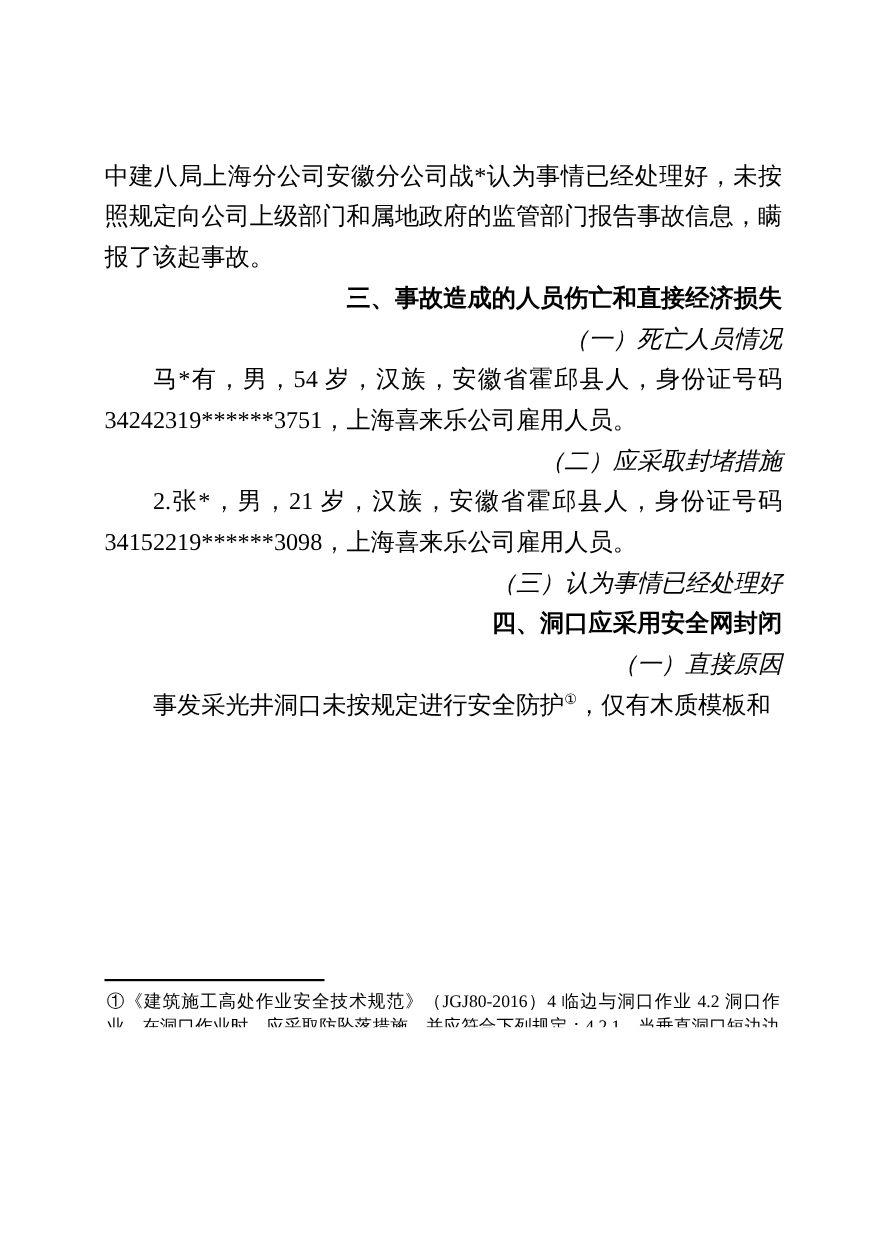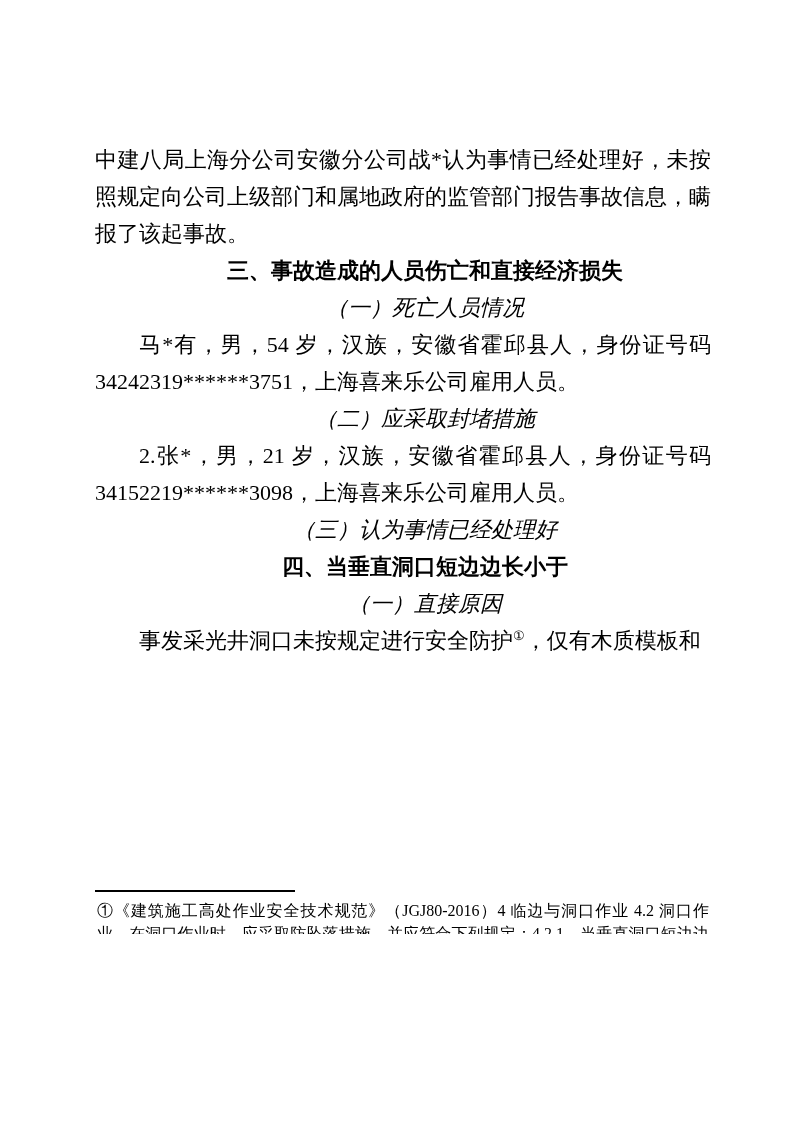--- a/index.html
+++ b/index.html
@@ -32,31 +32,31 @@
   }
   .body-para.no-indent {
     text-indent: 0;
   }
   .heading-bold {
     margin: 0;
     font-size: 22px;
     line-height: 37px;
     font-weight: bold;
     text-indent: 2em;
-    text-align: center;
+    text-align: right;
     font-family: "Liberation Sans", "DejaVu Sans", sans-serif;
   }
   .heading-kai {
     margin: 0;
     font-size: 22px;
     line-height: 37px;
     font-weight: normal;
     font-style: italic;
     text-indent: 2em;
-    text-align: center;
+    text-align: right;
   }
   .footnote-ref {
     font-size: 13px;
     line-height: 0;
     vertical-align: super;
   }
   .footnote-area {
     position: absolute;
     left: 95px;
     top: 890px;
@@ -101,21 +101,21 @@
     <p class="body-para">马*有，男，54 岁，汉族，安徽省霍邱县人，身份证号码34242319******3751，上海喜来乐公司雇用人员。</p>
 
     <h3 class="heading-kai">（二）应采取封堵措施</h3>
 
 
     <p class="body-para">2.张*，男，21 岁，汉族，安徽省霍邱县人，身份证号码34152219******3098，上海喜来乐公司雇用人员。</p>
 
     <h3 class="heading-kai">（三）认为事情已经处理好</h3>
 
 
-    <h2 class="heading-bold">四、当垂直洞口短边边长小于</h2>
+    <h2 class="heading-bold">四、洞口应采用安全网封闭</h2>
 
     <h3 class="heading-kai">（一）直接原因</h3>
 
     <p class="body-para"><span>事发采光井洞口未按规定进行安全防护</span><sup class="footnote-ref">①</sup><span>，仅有木质模板和</span></p>
 
   </div>
 
   <div class="footnote-area">
     <div class="footnote-rule"></div>
     <p class="footnote-text">①《建筑施工高处作业安全技术规范》（JGJ80-2016）4 临边与洞口作业 4.2 洞口作业，在洞口作业时，应采取防坠落措施，并应符合下列规定：4.2.1，当垂直洞口短边边长小于 500 mm时，应采取封堵措施；当垂直洞口短边边长大于或等于 500 mm时，应在临空一侧设置高度不小于 1.2m 的防护栏杆，并应采用密目式安全立网或工具式栏板封闭，设置挡脚板，洞口应采用安全网封闭。</p>

